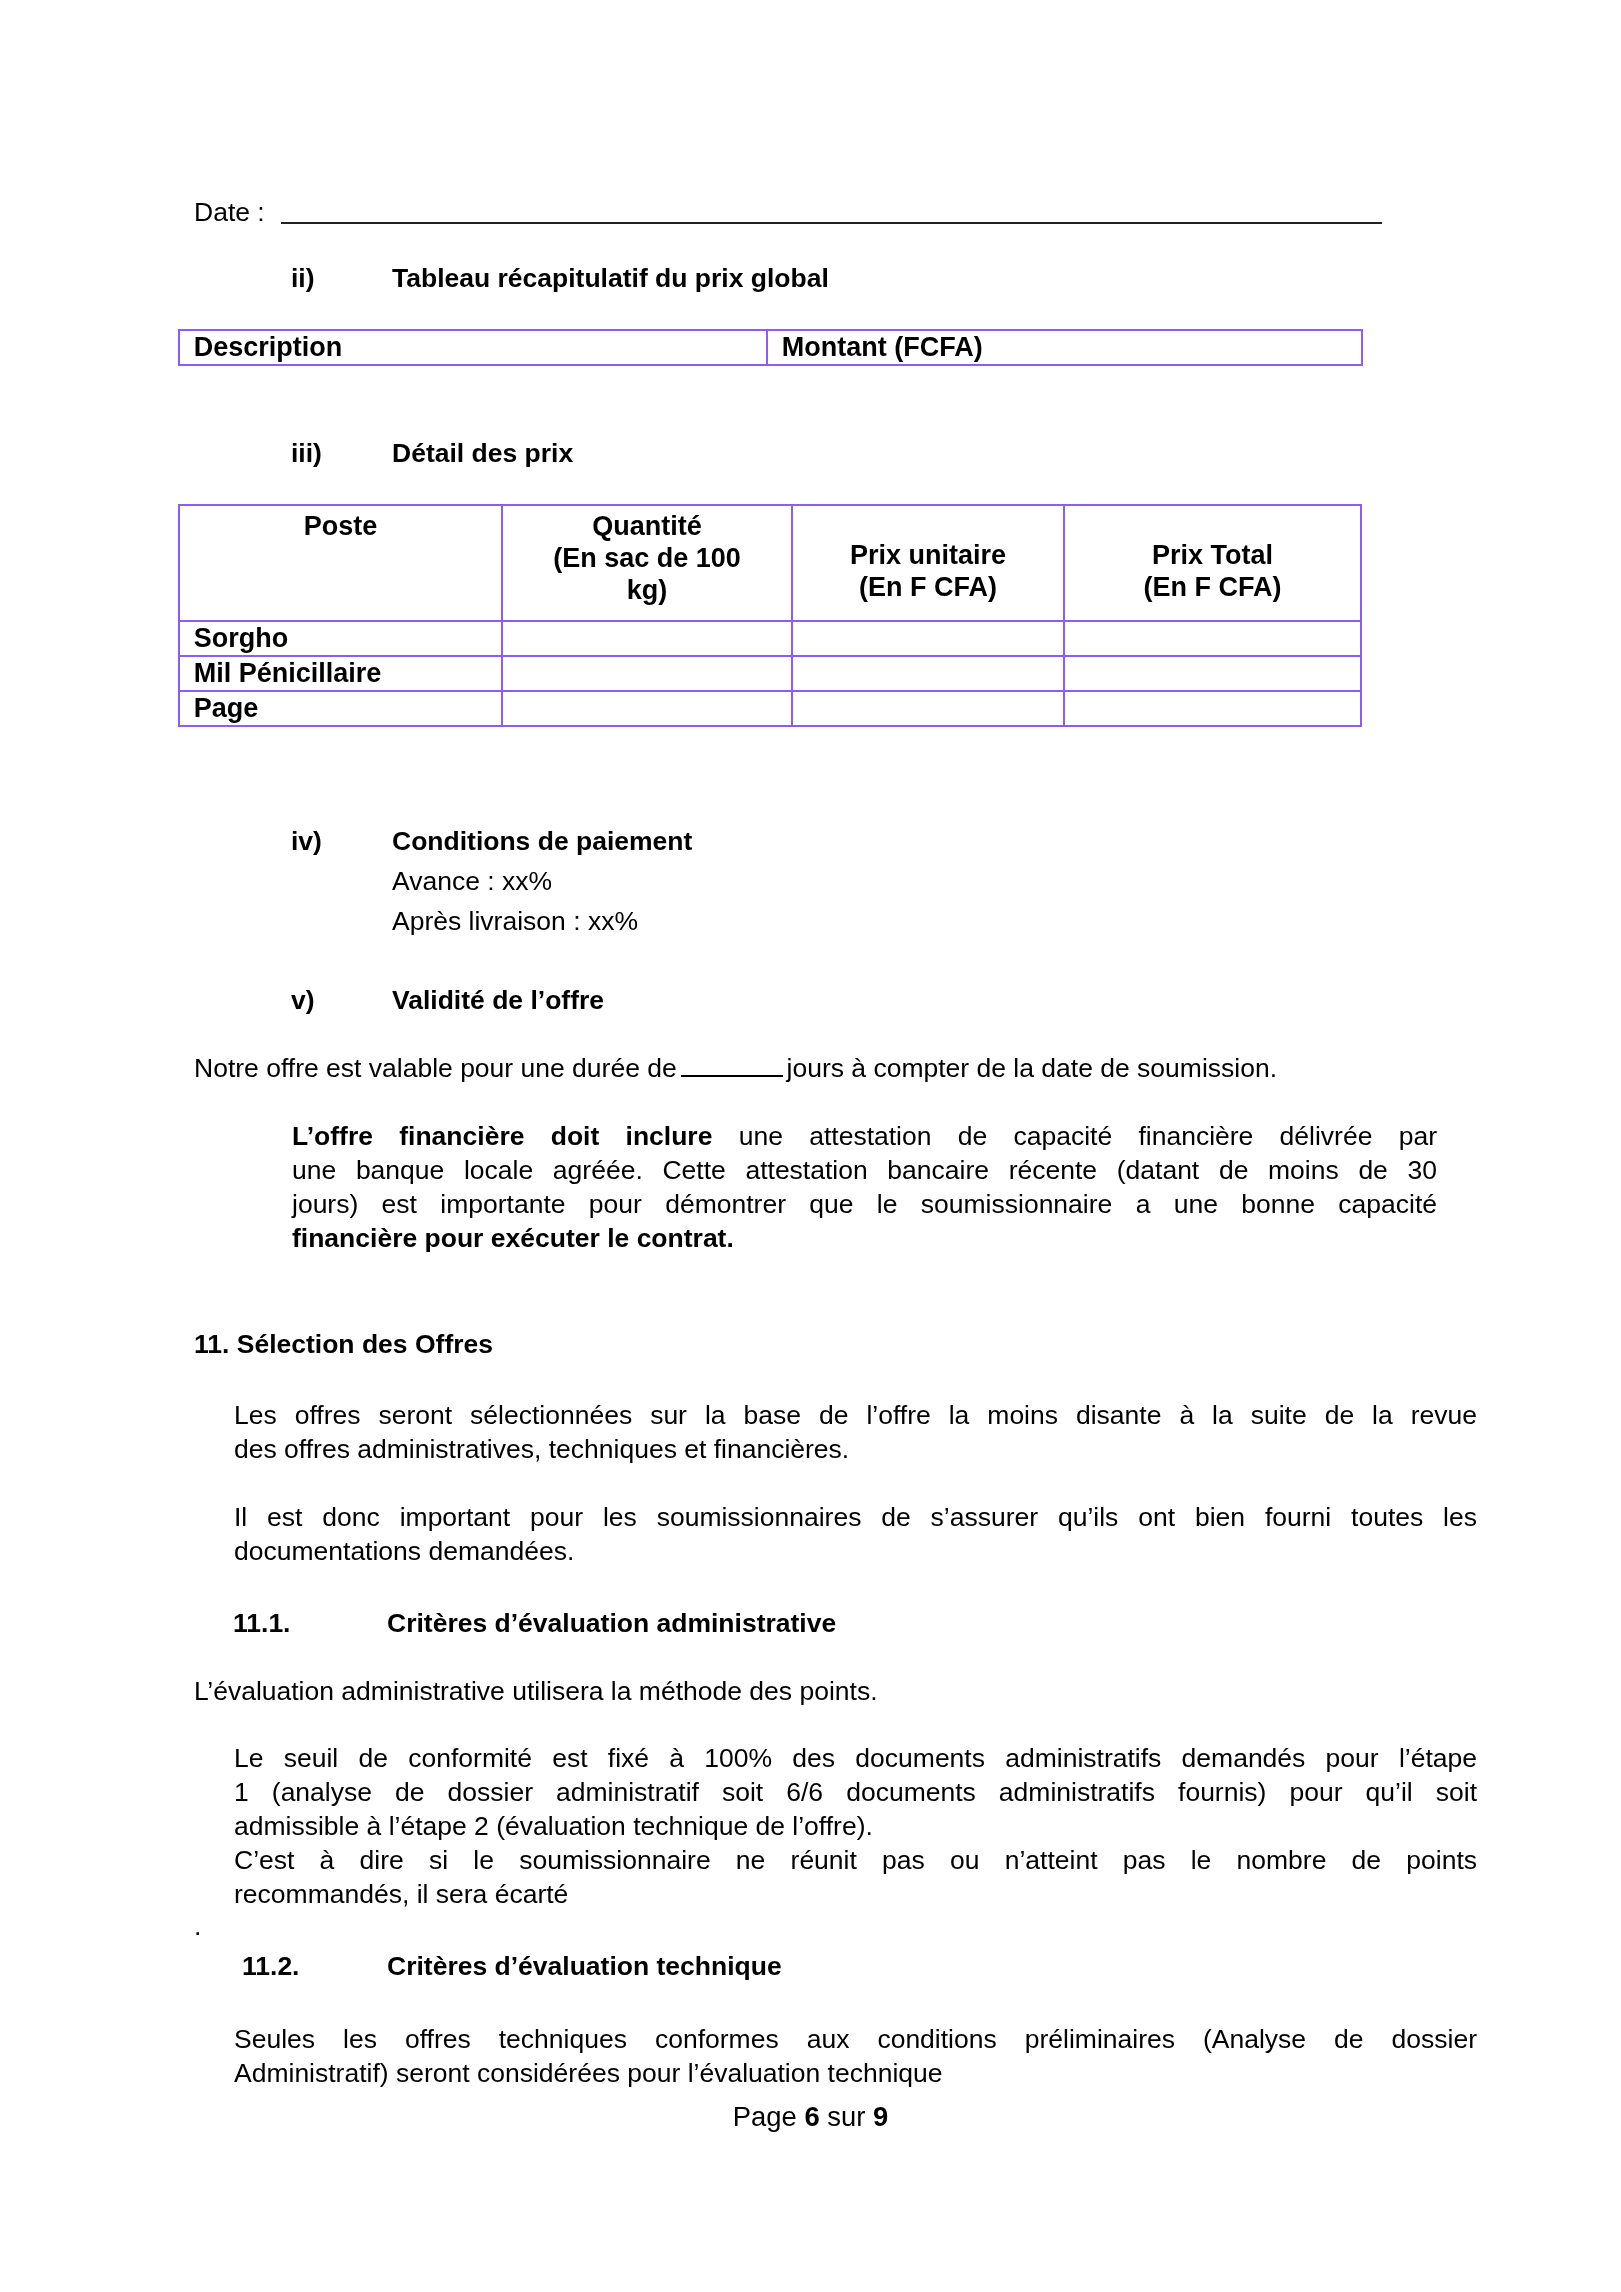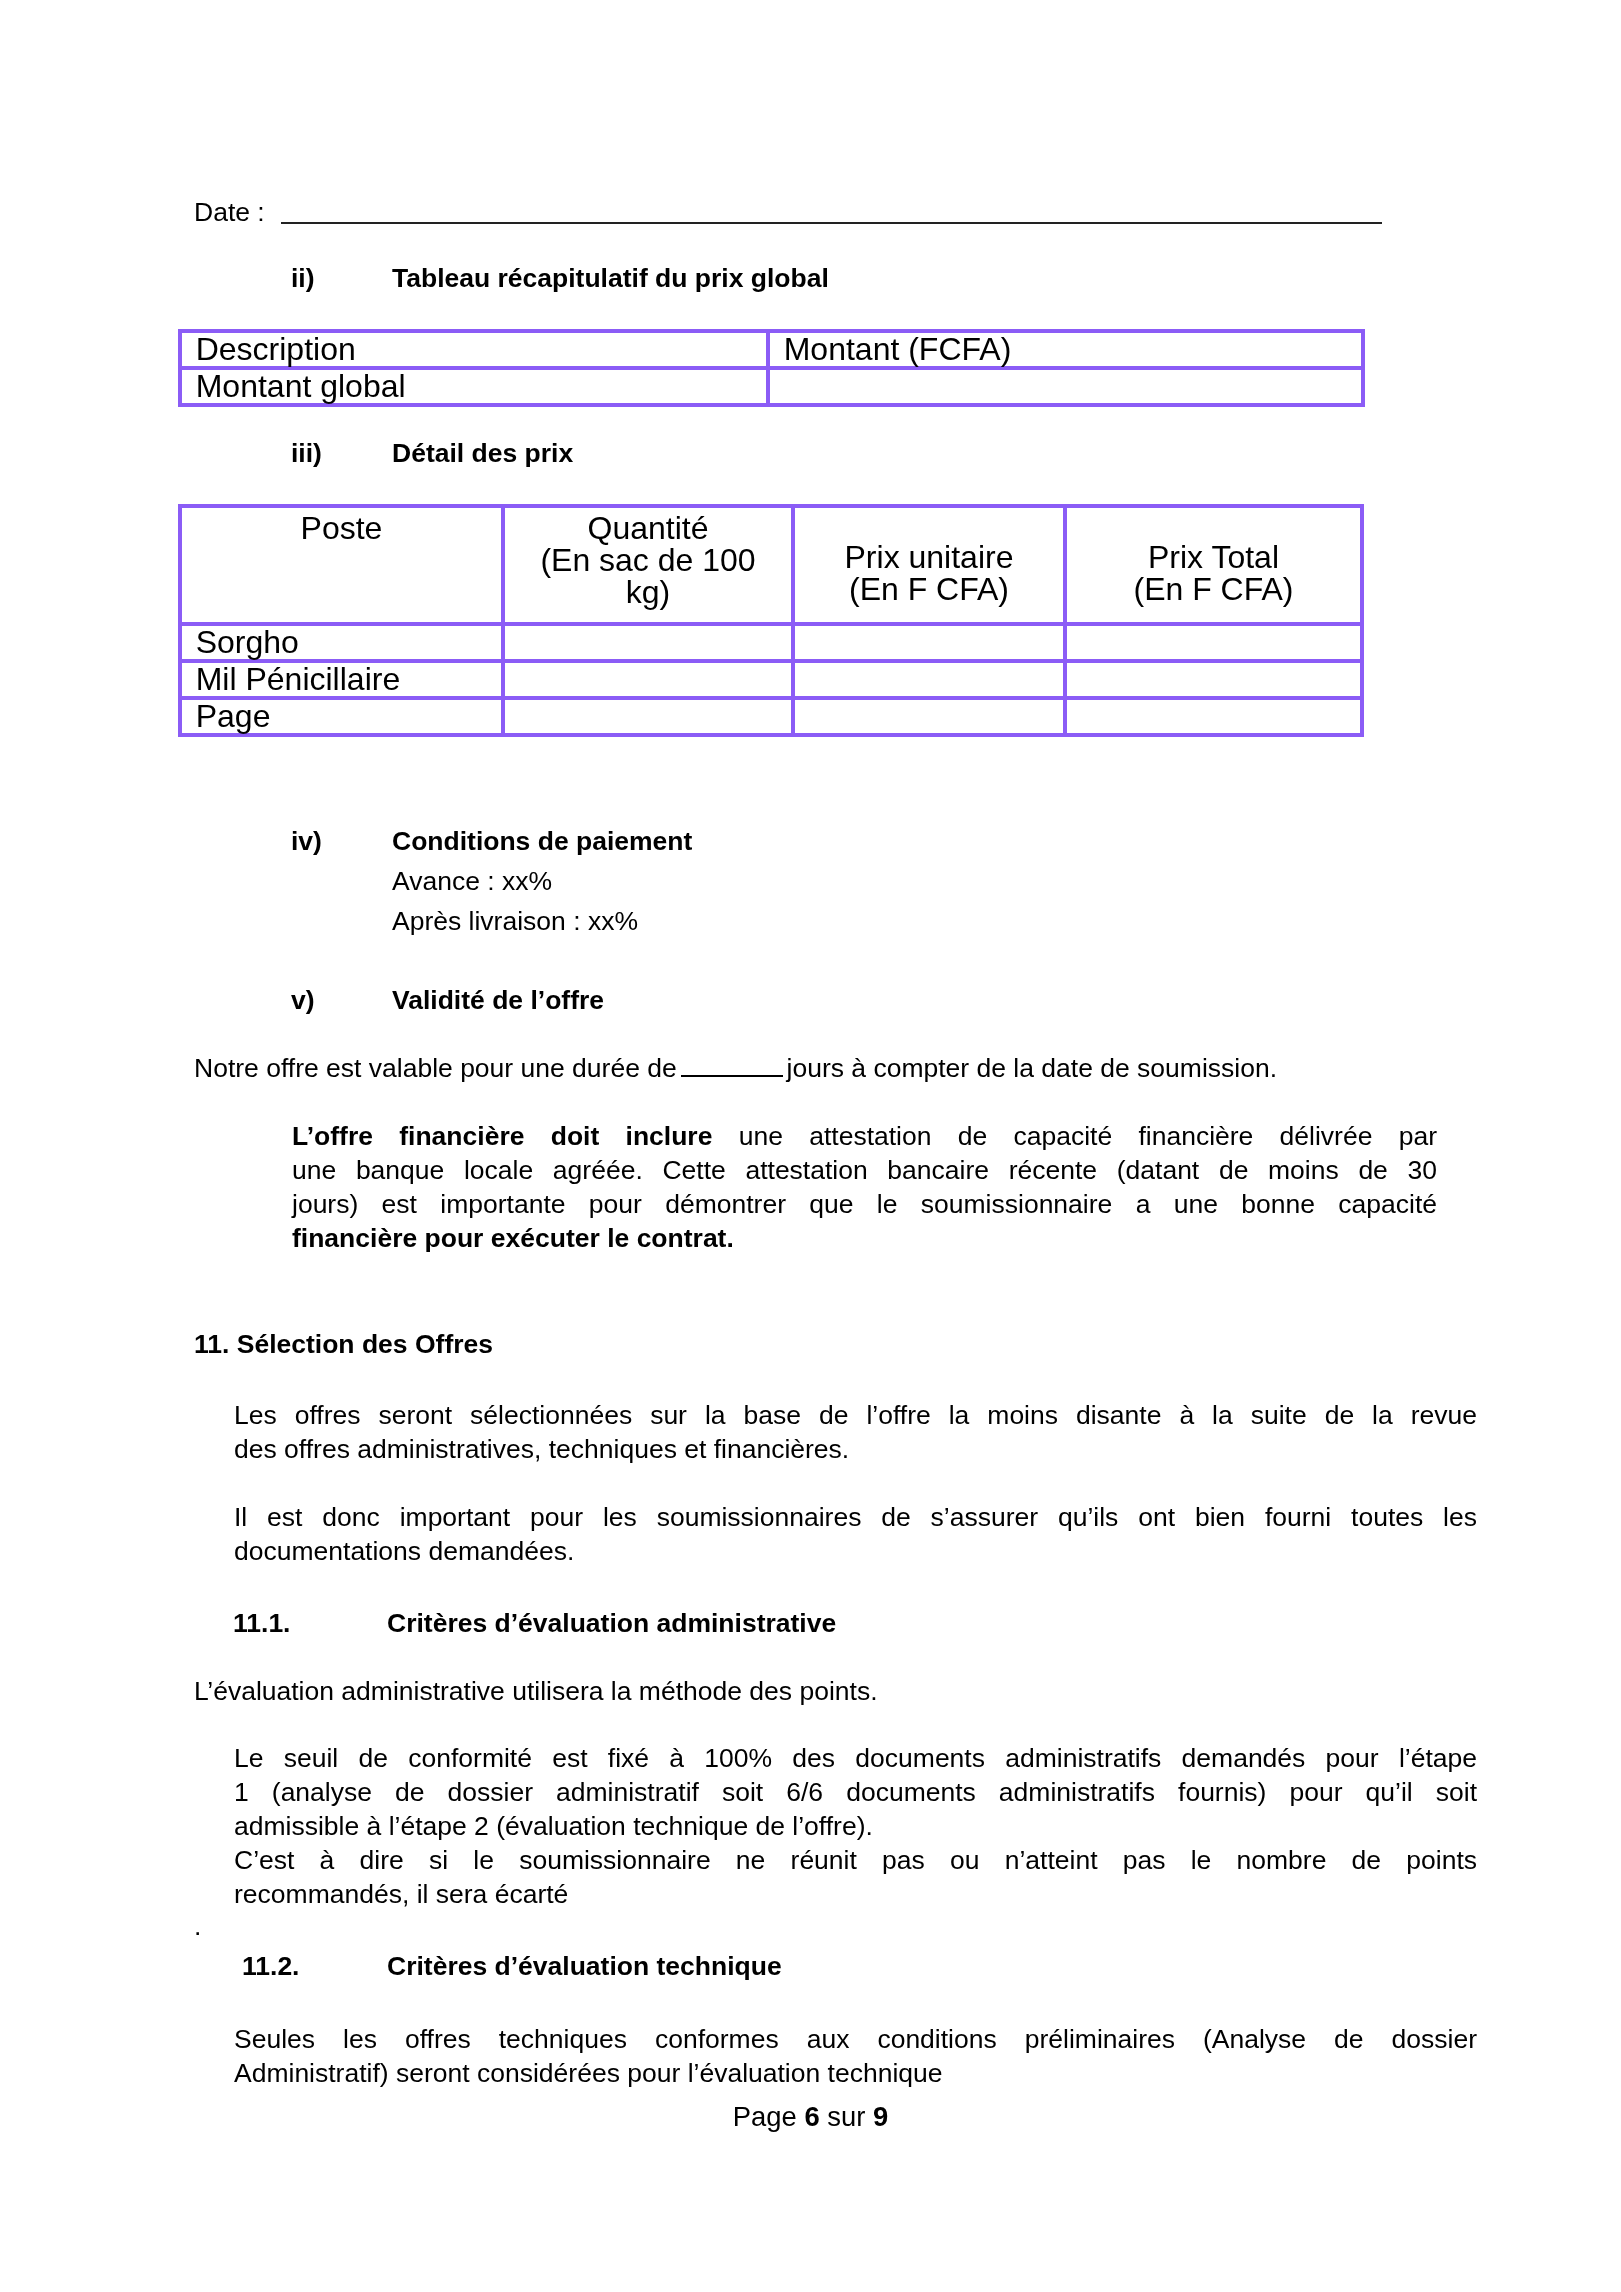--- a/index.html
+++ b/index.html
@@ -4,21 +4,21 @@
   <style>
     html, body { margin: 0; padding: 0; background: #ffffff; }
     body { width: 1621px; height: 2293px; position: relative; overflow: hidden;
       font-family: "Liberation Sans", sans-serif; color: #000; font-size: 26.5px; }
     .abs { position: absolute; white-space: nowrap; line-height: 1; }
     .date-line { position: absolute; left: 281px; top: 222px; width: 1101px; height: 0; border-top: 2px solid #222; }
     .num { position: absolute; font-weight: bold; line-height: 1; }
     .htitle { position: absolute; font-weight: bold; line-height: 1; white-space: nowrap; }
 
     table.doc { position: absolute; border-collapse: collapse; table-layout: fixed; }
-    table.doc td { border: 4px solid #8b5cf6; padding: 0 0 0 13.7px; font-weight: normal; font-size: 32px;
+    table.doc td { border: 2px solid #8b5cf6; padding: 0 0 0 13.7px; font-weight: bold; font-size: 27px;
       line-height: 32px; vertical-align: top; }
     #t1 { left: 178px; top: 329px; width: 1183px; }
     #t1 td { height: 33px; }
     #t2 { left: 178px; top: 504px; width: 1183px; }
     #t2 td.hdr { text-align: center; padding: 3.9px 5.9px 0 5.9px; height: 98px; line-height: 32px; vertical-align: top; }
     #t2 td.hdr.mid { vertical-align: middle; padding-top: 16px; text-align: center; }
     #t2 td.hdr.poste { text-align: center; }
     #t2 td.row { height: 33px; line-height: 33px; }
 
     .para { position: absolute; left: 194px; width: 1243px; font-size: 26.5px; line-height: 34px; text-align: justify; margin-left: 40px; }
@@ -38,24 +38,20 @@
 
 <table id="t1" class="doc">
   <colgroup>
       <col style="width:588px">
       <col style="width:595px">
     </colgroup>
   <tbody>
       <tr>
     <td>Description</td>
     <td>Montant (FCFA)</td>
-  </tr>
-  <tr>
-    <td>Montant global</td>
-    <td></td>
   </tr>
 </tbody>
   </table>
 
 <div class="num" style="left:291px; top:440px;">iii)</div>
 <div class="htitle" style="left:392px; top:440px;">Détail des prix</div>
 
 <table id="t2" class="doc">
   <colgroup>
     <col style="width:323px">

